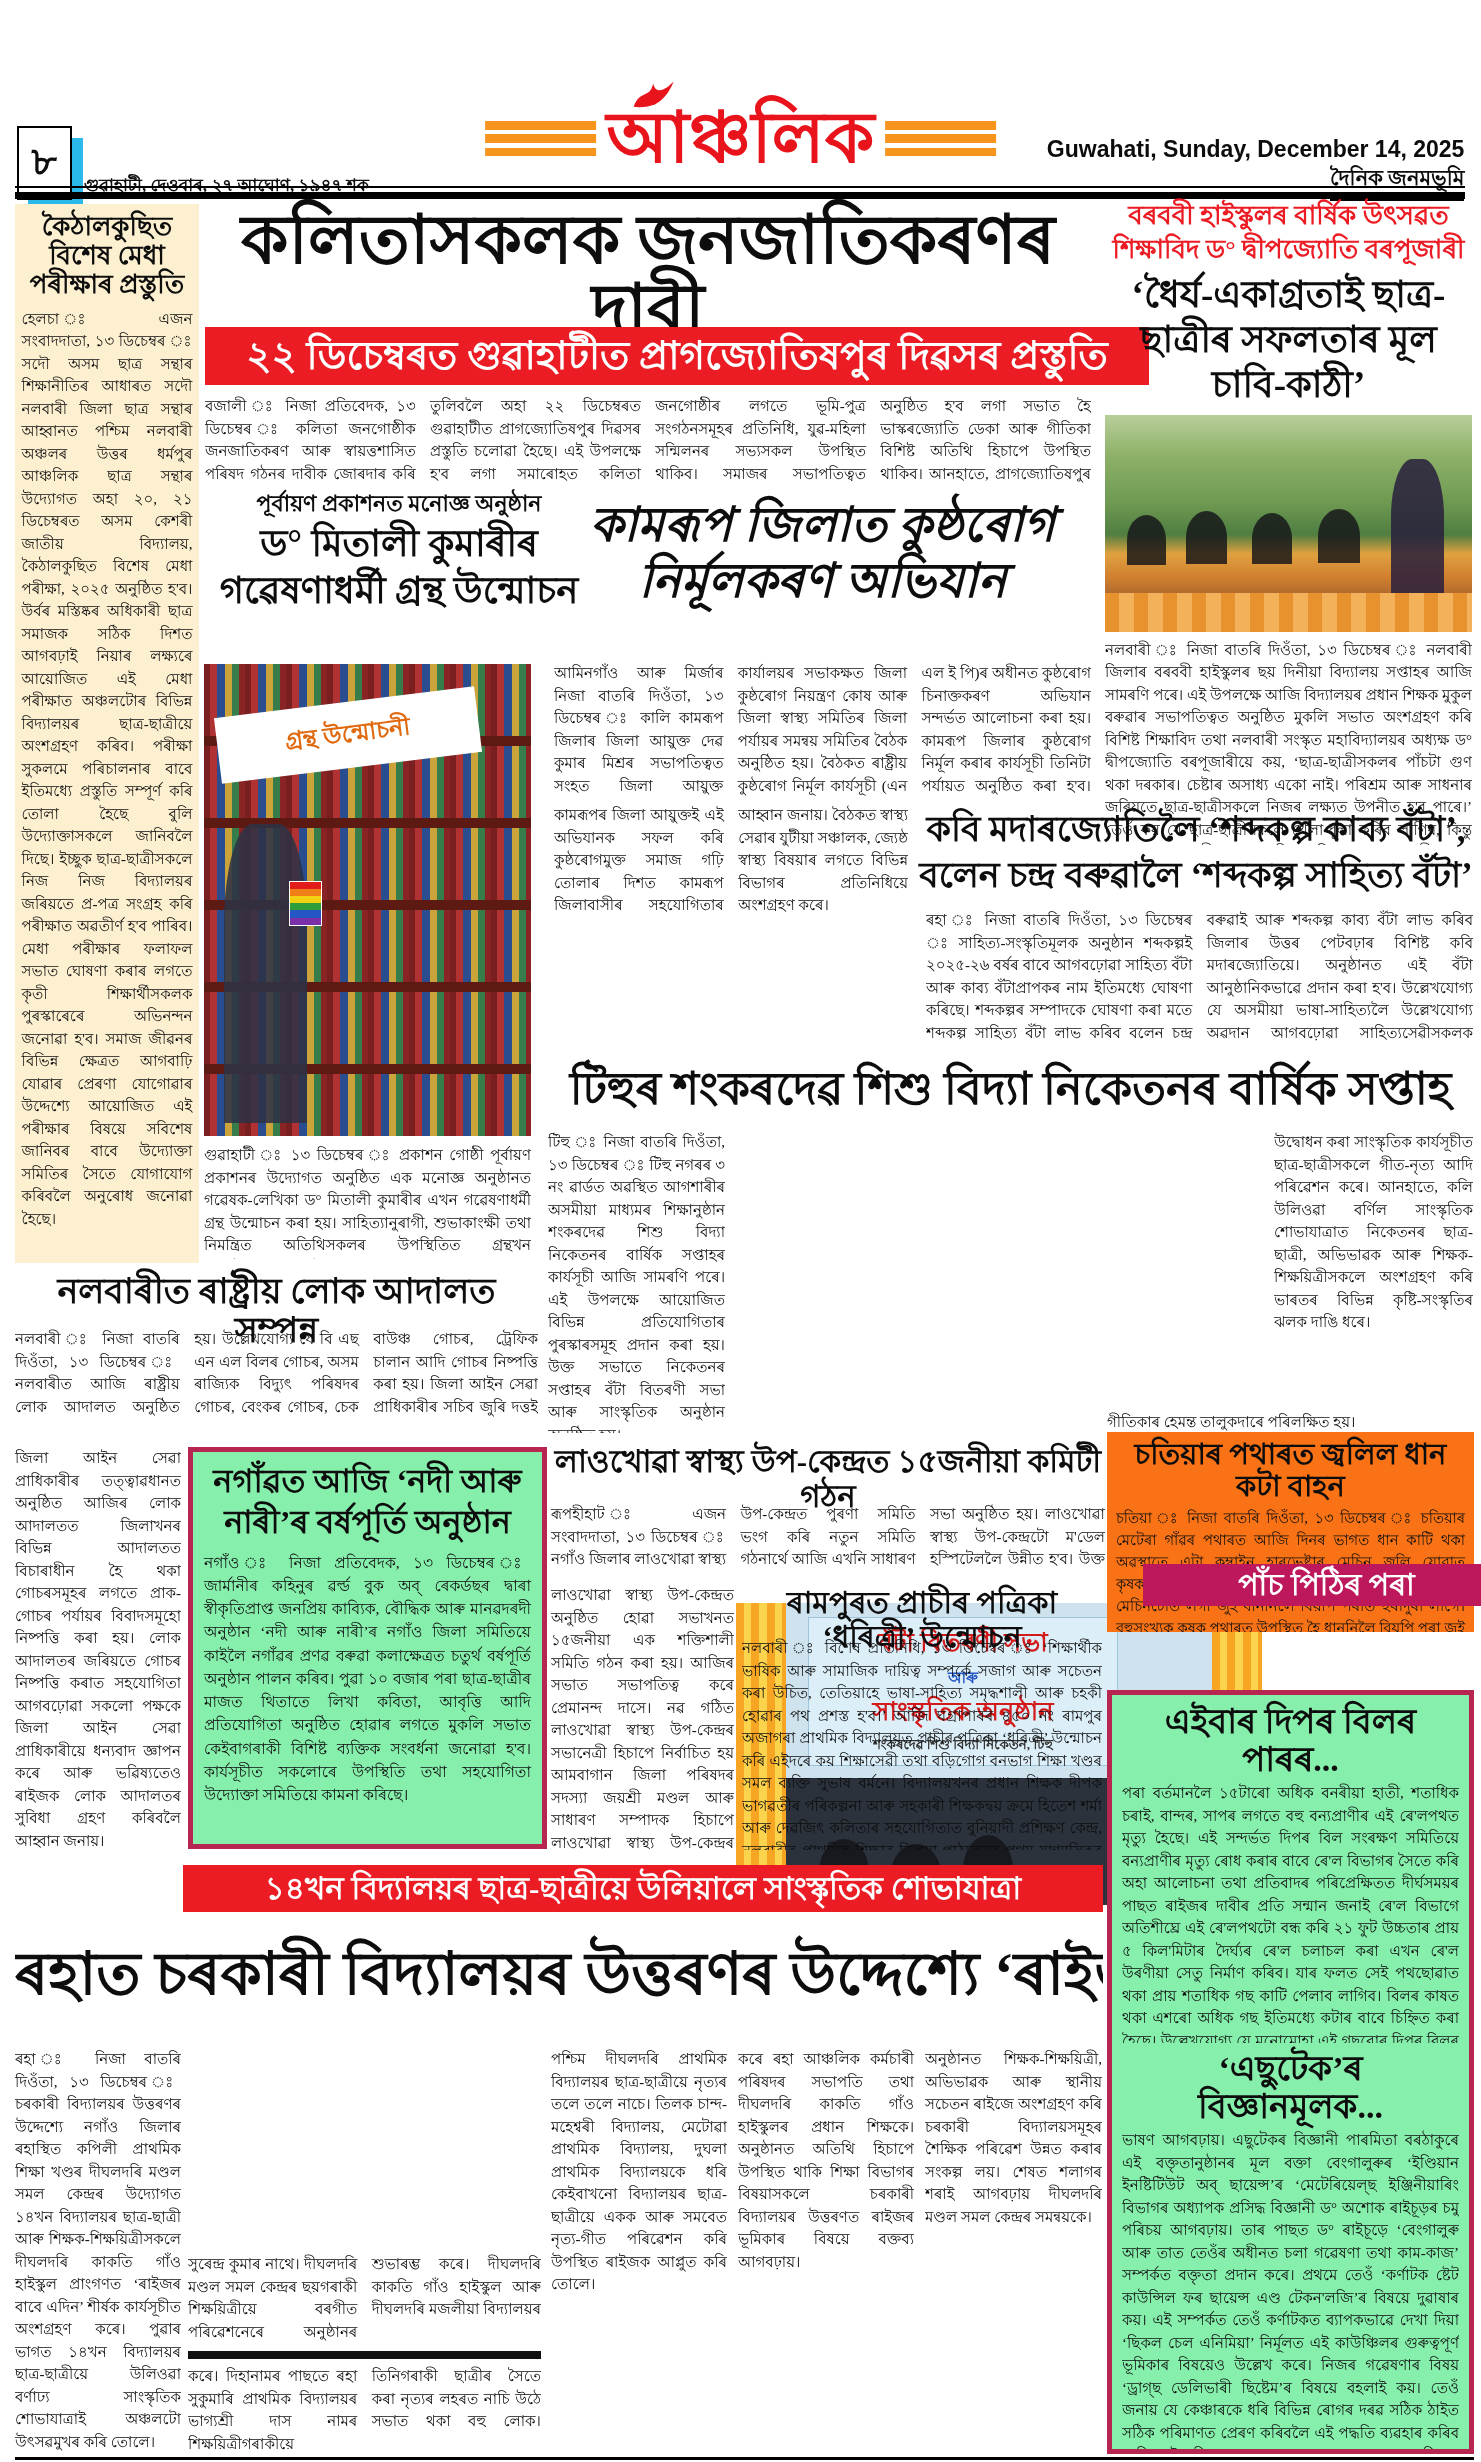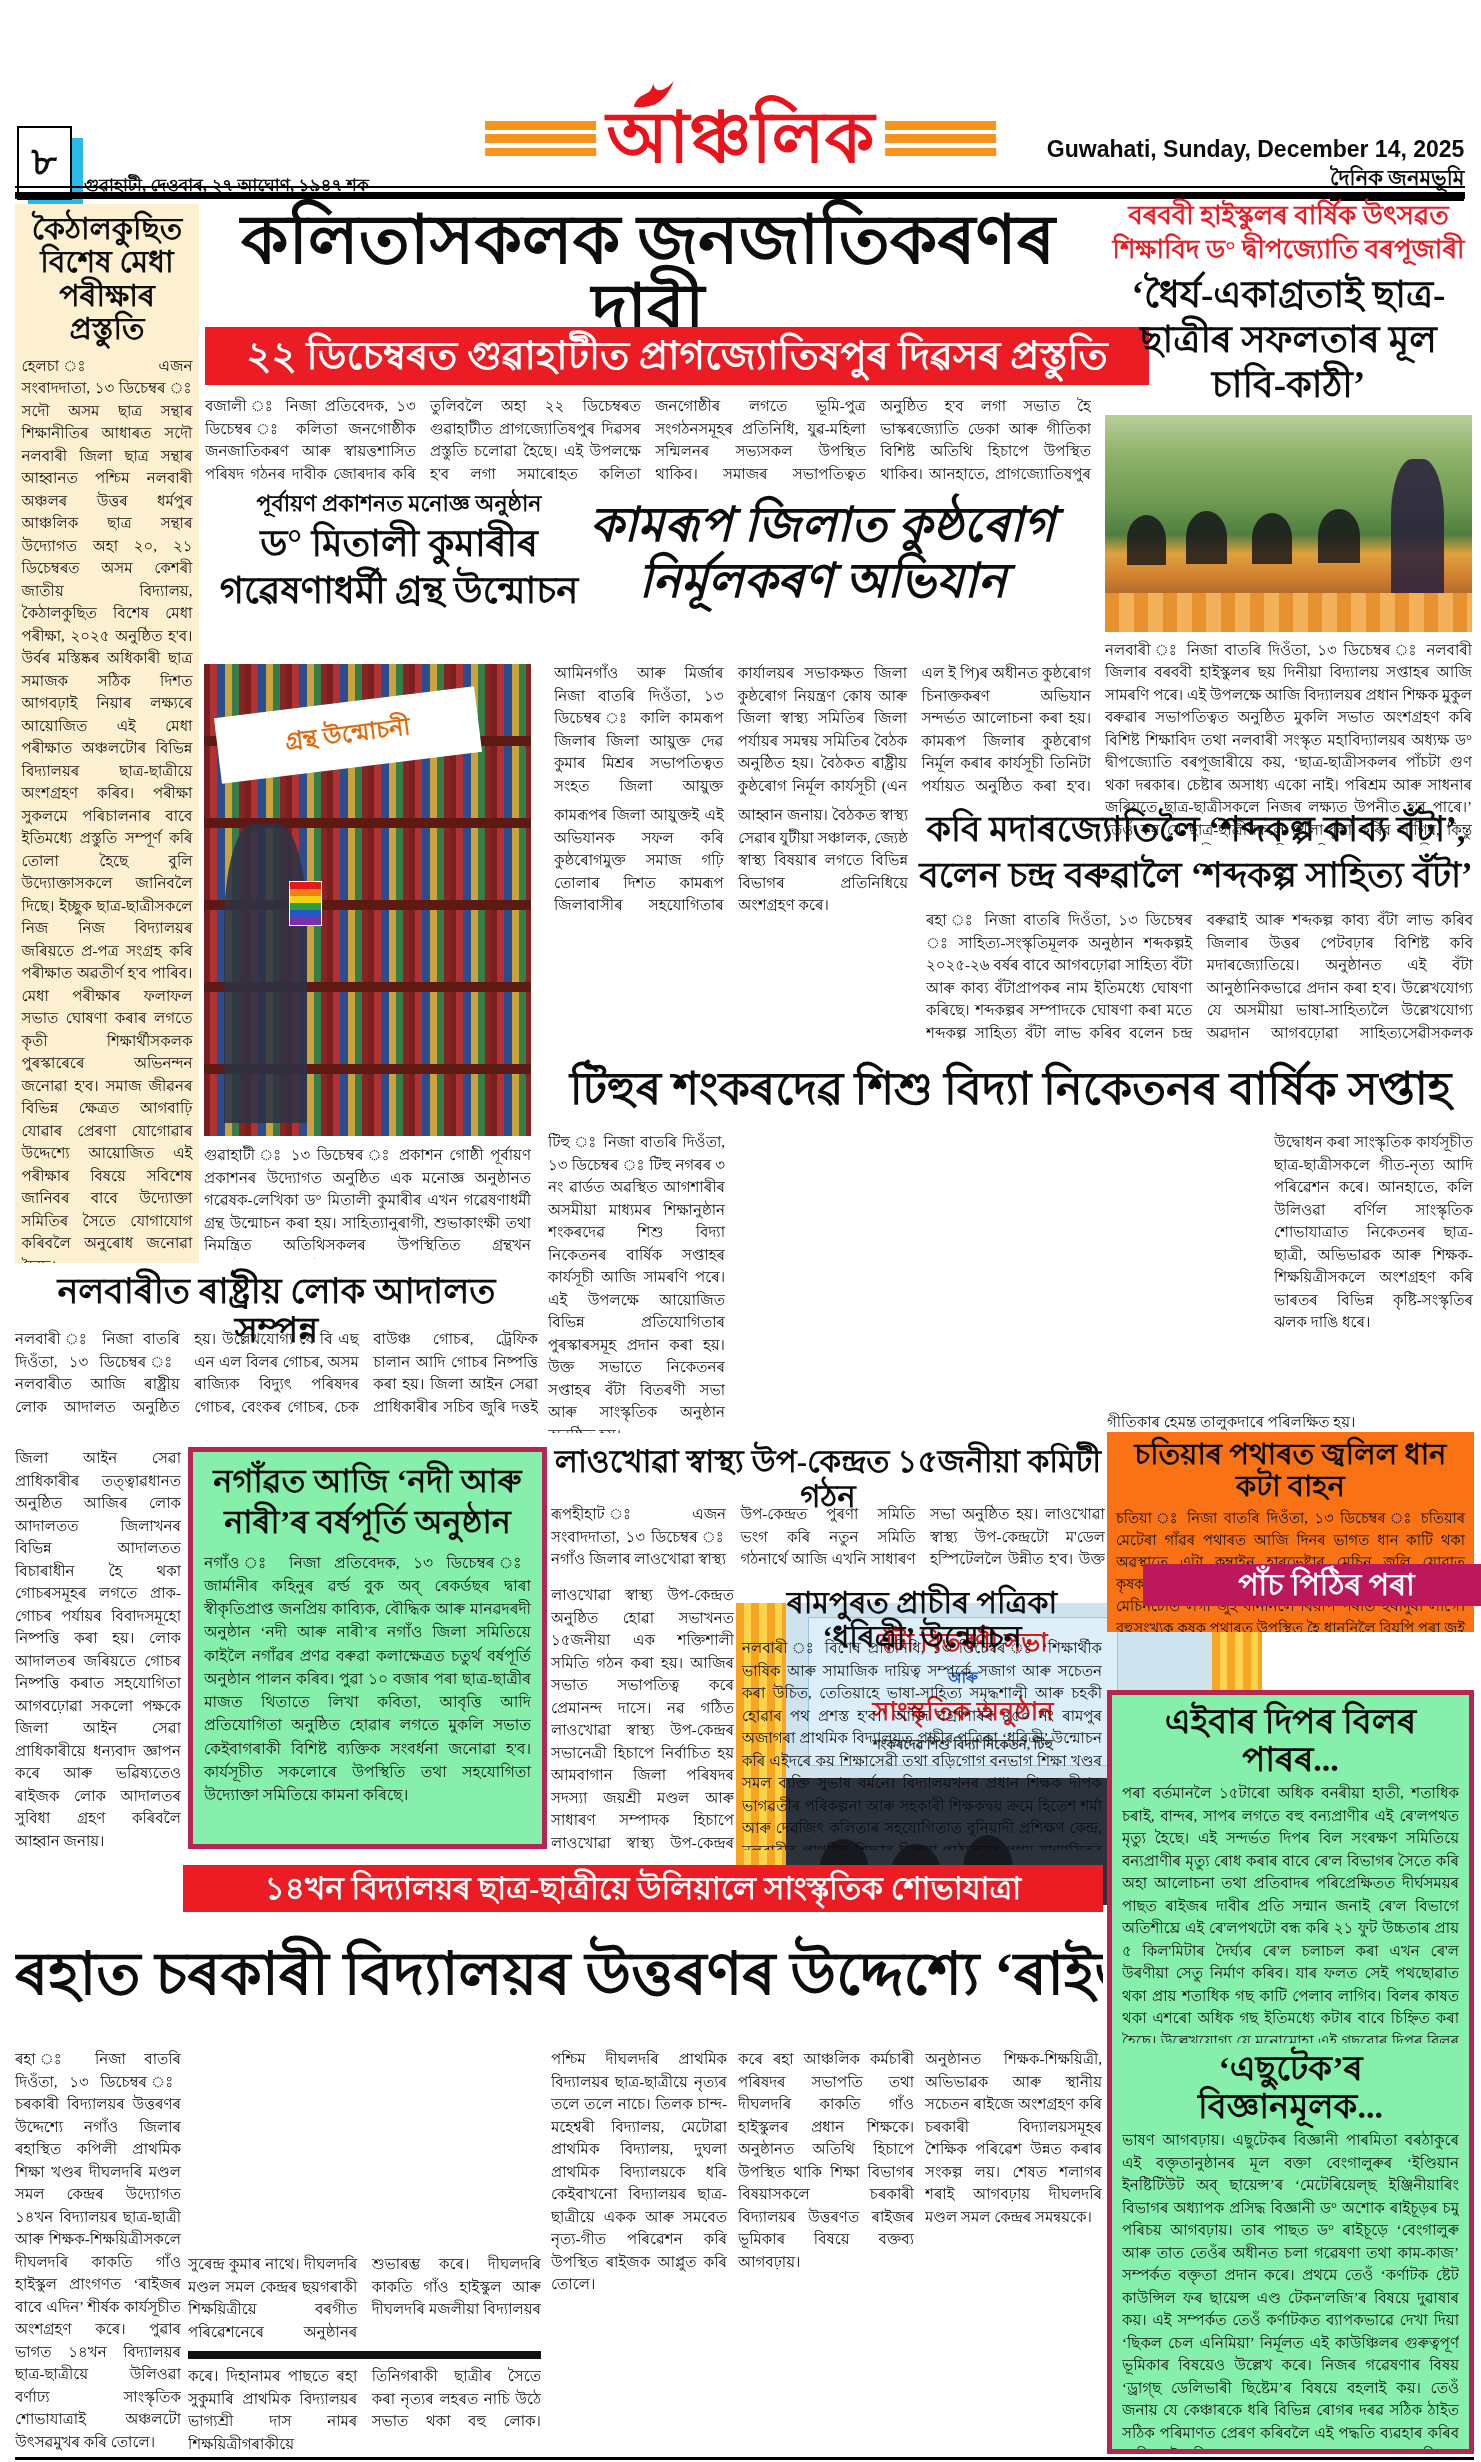--- a/index.html
+++ b/index.html
@@ -23,21 +23,21 @@
   .stripes{width:111px;height:35px;background:repeating-linear-gradient(180deg,#f7941d 0 8.9px,#ffffff 8.9px 13.3px);}
   .masthead-txt{font-size:71px;font-weight:900;color:#e8131b;line-height:1;position:relative;}
   .flame{position:absolute;top:-24px;left:21px;}
   .date-en{right:16.6px;top:136px;font-size:23px;font-weight:bold;font-family:"Liberation Sans",sans-serif;}
   .paper-name{right:16.6px;top:162px;font-size:21px;font-weight:bold;border-bottom:2.2px solid #000;padding-bottom:2.2px;}
   .rule-thin{left:15px;top:186px;width:1450px;height:2.2px;background:#000;}
   .rule-thick{left:15px;top:192px;width:1450px;height:7.2px;background:#000;}
   .botrule{left:15px;top:2457px;width:1459px;height:2.8px;background:#000;}
   
   .cream{left:15px;top:204px;width:184px;height:1059px;background:#fdf0d0;padding:5.5px 6.6px;box-sizing:border-box;}
-  .cream h2{font-size:30px;margin:2.2px 0 8.9px 0;}
+  .cream h2{font-size:26px;margin:2.2px 0 8.9px 0;}
   .redband{background:#ec1c24;color:#fff;}
   .box-maroon{border:5px solid #b62650;box-sizing:border-box;background:#86efac;}
   .mint{background:#f97316;}
   .photo{position:relative;overflow:hidden;}
   .sil{position:absolute;background:rgba(20,20,25,.82);border-radius:50% 50% 0 0;}
 </style>
 </head>
 <body>
 
 <div class="page">

